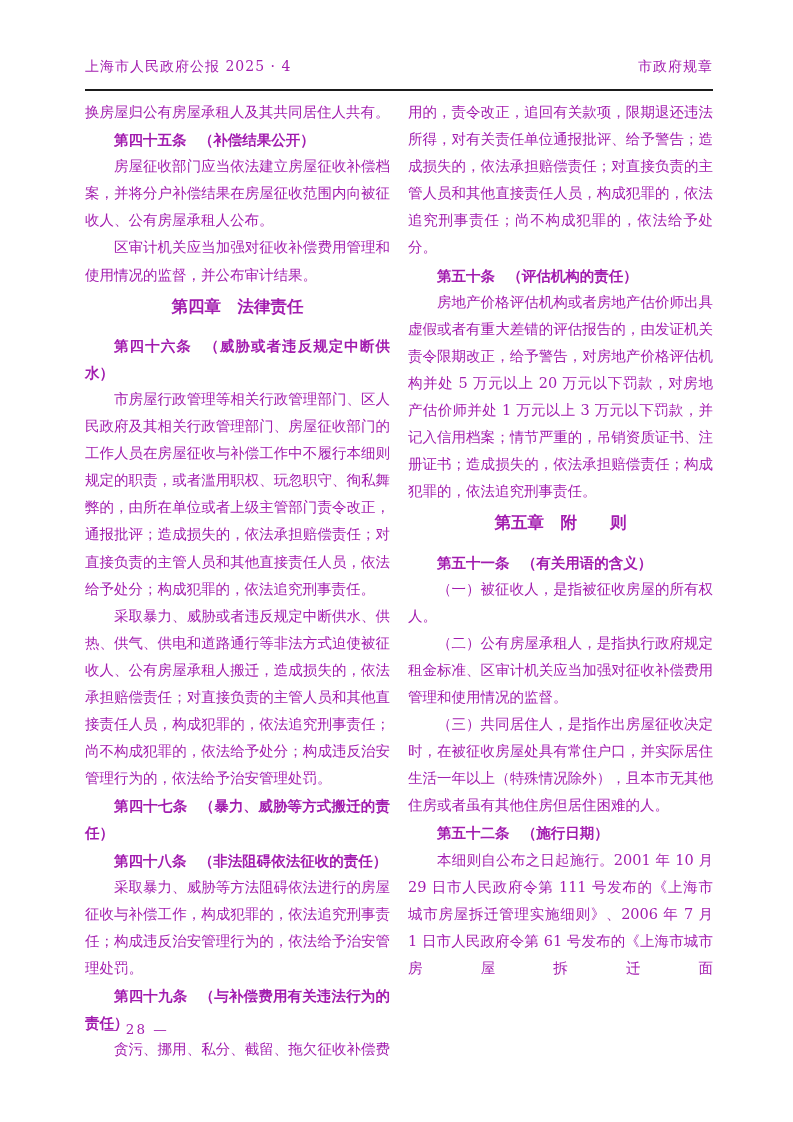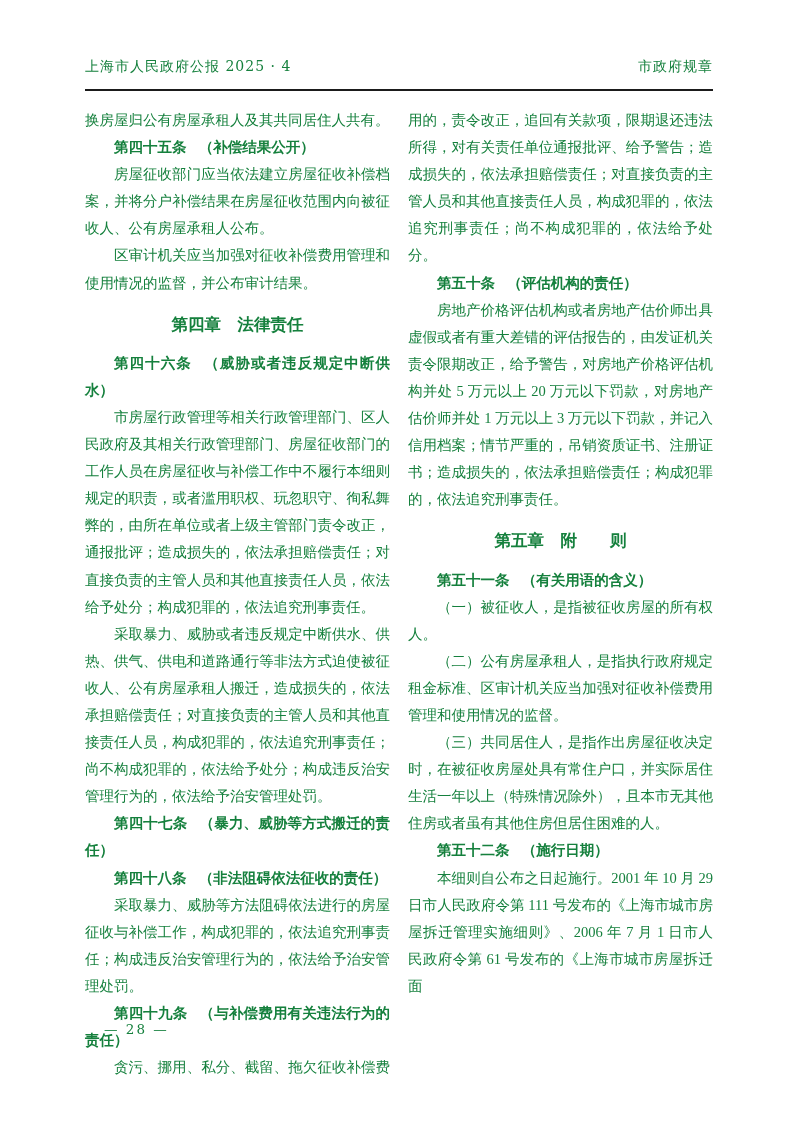--- a/index.html
+++ b/index.html
@@ -5,45 +5,44 @@
   html, body {
     margin: 0;
     padding: 0;
     background: #ffffff;
   }
   .page {
     position: relative;
     width: 793px;
     height: 1122px;
     background: #ffffff;
-    color: #15803d;
+    color: #a21caf;
     font-family: "DejaVu Serif", "Liberation Serif", serif;
     overflow: hidden;
   }
   .header {
     position: absolute;
     left: 85px;
     top: 58px;
     width: 628px;
     display: flex;
     justify-content: space-between;
     align-items: flex-end;
     font-size: 14px;
     letter-spacing: 1px;
     padding-bottom: 13px;
     border-bottom: 2px solid #1b1b1b;
   }
   .columns {
     position: absolute;
     left: 85px;
-    top: 107px;
+    top: 99px;
     width: 628px;
     display: flex;
     gap: 18px;
-    font-family: Liberation Serif, serif;
   }
   .col {
     width: 305px;
   }
   .blk {
     margin: 0;
     font-size: 14.5px;
     line-height: 27.1px;
     text-align: justify;
     text-justify: inter-character;
@@ -62,21 +61,21 @@
   }
   .art-title {
     margin-left: 0.85em;
   }
   .blk.chapter {
     text-indent: 0;
     text-align: center;
     text-align-last: center;
     font-weight: bold;
     font-size: 16.5px;
-    margin: 14px 0 12px 0;
+    margin: 4px 0 12px 0;
   }
   .footer {
     position: absolute;
     left: 104px;
     top: 1021px;
     font-size: 13.5px;
     letter-spacing: 2px;
   }
 </style>
 </head>

